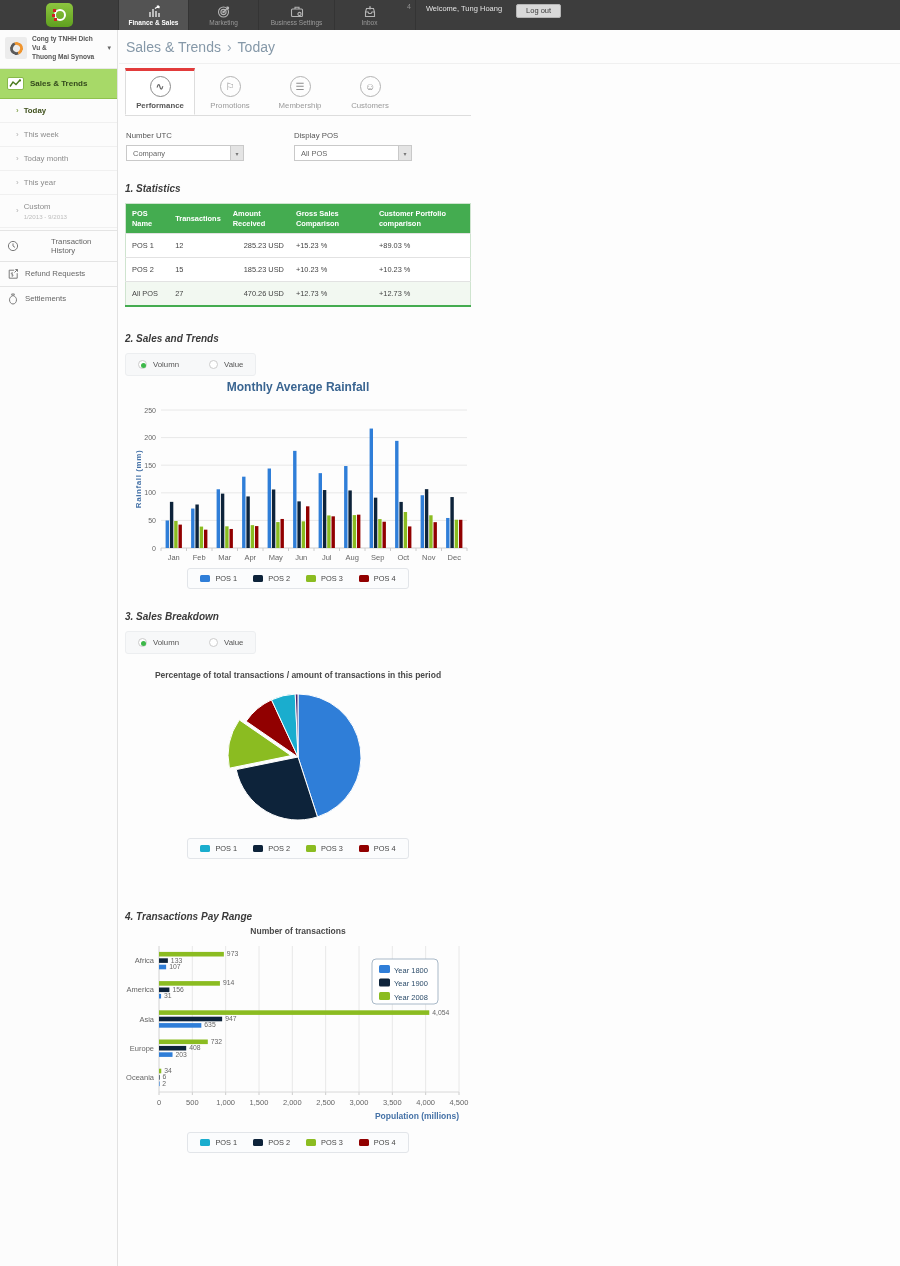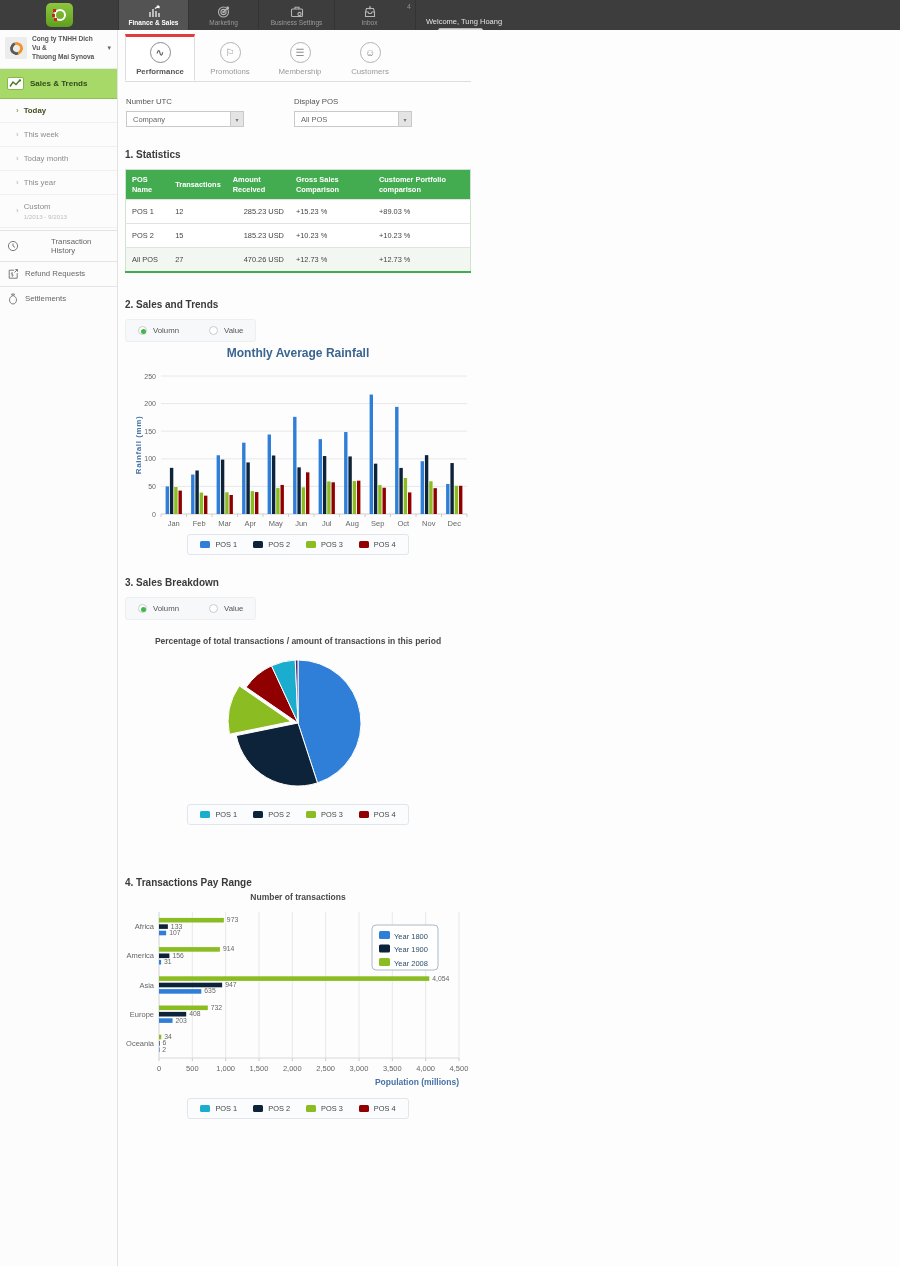--- a/index.html
+++ b/index.html
@@ -10,21 +10,21 @@
   
   .topnav { height:30px; background:#3d3d3d; display:flex; align-items:stretch; }
   .logo-area { width:118px; display:flex; align-items:center; justify-content:center; }
   .app-logo { width:27px; height:24px; border-radius:5px; background:linear-gradient(#8dc63f,#5fa01f); display:flex; align-items:center; justify-content:center; }
   .nav-item { width:70px; display:flex; flex-direction:column; align-items:center; justify-content:center; gap:1px; color:#9a9a9a; font-size:6.5px; border-left:1px solid #343434; cursor:pointer; }
   .nav-item.wide { width:76px; }
   .nav-item.active { background:#535353; color:#fff; font-weight:bold; }
   .nav-item svg { stroke:#b5b5b5; }
   .nav-item.active svg { stroke:#fff; }
   .inbox-badge { color:#8f8f8f; font-size:7px; padding:3px 4px 0 3px; }
-  .user-area { border-left:1px solid #343434; padding:17px 0 0 10px; display:flex; flex-direction:column; align-items:flex-start; gap:2px; }
+  .user-area { border-left:1px solid #343434; padding:4px 0 0 10px; display:flex; flex-direction:row; align-items:flex-start; gap:2px; }
   .welcome { color:#e2e2e2; font-size:7.5px; }
   .logout-btn { margin-left:12px; background:#d9d9d9; border:1px solid #b5b5b5; border-radius:2px; color:#3a3a3a; font-size:7.5px; padding:1px 9px 2px; cursor:pointer; font-family:"Liberation Sans",sans-serif; }
 
   
   .sidebar { position:absolute; left:0; top:30px; bottom:0; width:118px; background:#fcfcfc; border-right:1px solid #e2e2e2; }
   .company { display:flex; align-items:center; gap:5px; padding:5px 4px 6px 5px; border-bottom:1px solid #e8e8e8; cursor:pointer; }
   .company-logo { width:22px; height:22px; background:#ececec; border-radius:2px; flex:none; display:flex; align-items:center; justify-content:center; }
   .swirl { width:13px; height:13px; border-radius:50%; border:3px solid; border-color:#f0952e #f0952e #5a5a5a #5a5a5a; transform:rotate(25deg); }
   .company-name { font-size:6.6px; color:#555; font-weight:bold; line-height:1.35; flex:1; }
   .caret { color:#666; font-size:7px; padding-right:2px; }
@@ -52,21 +52,21 @@
   .tab .tab-ic { width:21px; height:21px; border-radius:50%; border:1px solid #b3b3b3; display:flex; align-items:center; justify-content:center; font-size:10px; color:#8f8f8f; }
   .tab.active { background:#fff; border:1px solid #ddd; border-top:3px solid #e23b3b; border-bottom:1px solid #fff; margin-bottom:-1px; color:#555; font-weight:bold; }
   .tab.active .tab-ic { border-color:#8c8c8c; color:#666; }
 
   
   .filters { display:flex; gap:50px; margin:15px 0 0 1px; }
   .filter-label { font-size:7.8px; color:#555; margin-bottom:5px; }
   .select { width:118px; height:16px; border:1px solid #c9c9c9; background:#fff; display:flex; align-items:center; justify-content:space-between; font-size:7.5px; color:#666; padding-left:6px; cursor:pointer; }
   .select .sel-btn { width:13px; height:100%; background:#e4e4e4; border-left:1px solid #c9c9c9; display:flex; align-items:center; justify-content:center; font-size:6px; color:#777; }
 
-  .sec-heading { font-size:10px; font-weight:bold; color:#3a3a3a; }
+  .sec-heading { font-size:10px; font-weight:bold; color:#3a3a3a;font-style:italic; }
 
   
   .stats-table { border-collapse:collapse; width:346px; margin-top:9px; font-size:7.4px; border:1px solid #cfe4cf; border-bottom:2px solid #44ac50; }
   .stats-table th { background:#44ac50; color:#fff; text-align:left; font-weight:bold; padding:5px 6px; line-height:1.3; }
   .stats-table td { padding:7px 6px; color:#444; border-top:1px solid #e2e2e2; background:#fff; }
   .stats-table td.col-right { text-align:right; }
   .stats-table tr.total-row td { background:#f2f8f1; }
 
   
   .radio-box { display:inline-flex; gap:30px; background:#f7f8f9; border:1px solid #eceef0; border-radius:3px; padding:6px 12px; margin-top:9px; }
@@ -205,20 +205,23 @@
   </div>
   <div class="side-tool">
     <svg width="12" height="12" viewBox="0 0 12 12" fill="none" stroke-width="1">
       <path d="M4.6 1h2.8l-.9 2c1.8.4 3 1.9 3 3.8 0 2.4-1.6 4.2-3.5 4.2S2.5 9.2 2.5 6.8c0-1.9 1.2-3.4 3-3.8z"></path>
     </svg>
     <span>Settlements</span>
   </div>
 </div>
 
 <div class="main">
+  <div class="breadcrumb">
+    <span>Sales &amp; Trends</span><span class="sep">›</span><span>Today</span>
+  </div>
 
   <div class="content">
 
     
     <div class="tabstrip">
       <div class="tab active">
         <span class="tab-ic">∿</span>
         <span>Performance</span>
       </div>
       <div class="tab">

